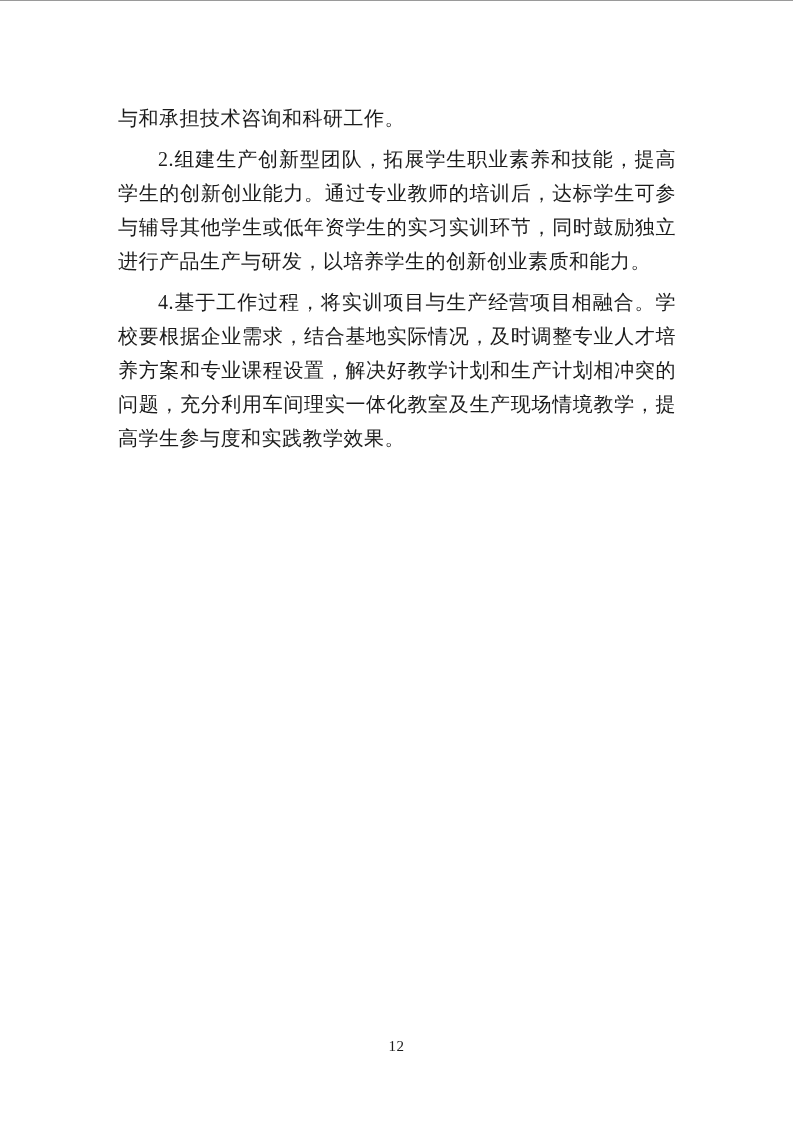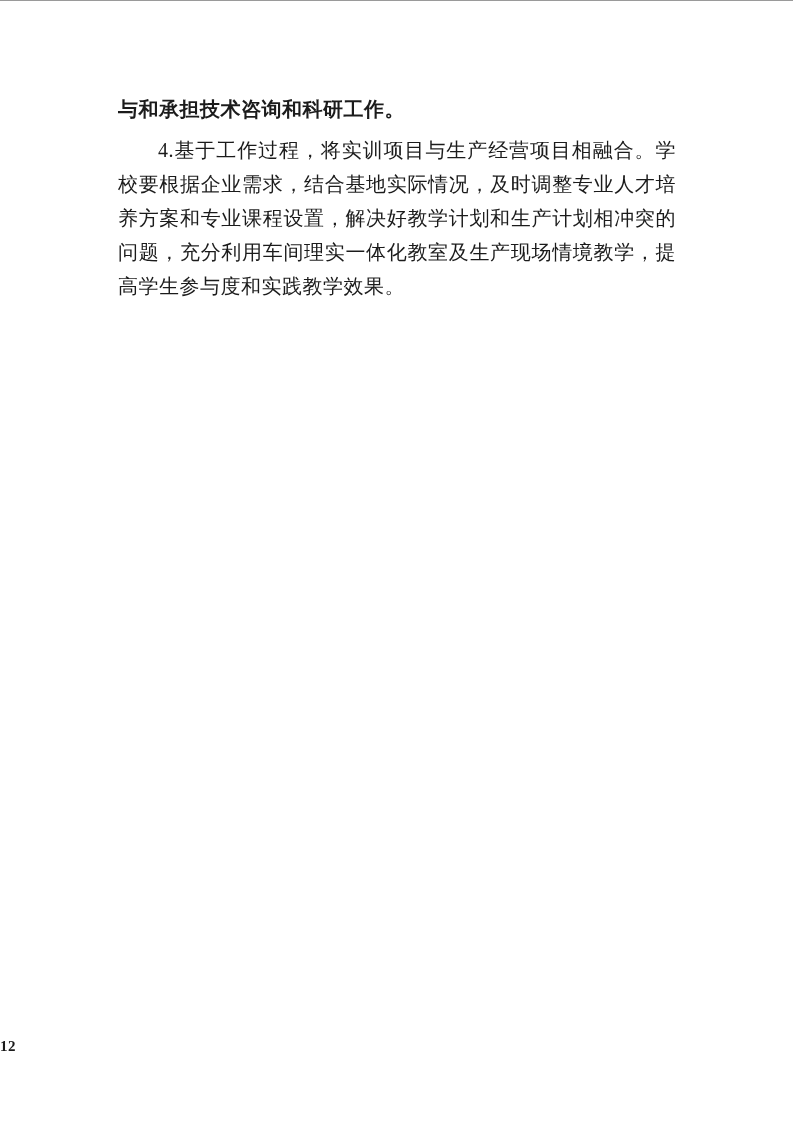--- a/index.html
+++ b/index.html
@@ -37,45 +37,46 @@
   }
   .content p {
     margin: 7px 0 0 0;
     font-size: 20px;
     line-height: 34px;
     letter-spacing: 0.5px;
     text-align: justify;
     word-break: break-all;
   }
   .content > :first-child {
-    margin-top: 0;
-    font-weight: bold;
+    margin-top: 9px;
   }
   .content p.indent {
     text-indent: 2em;
   }
   .content p.heading {
     font-weight: 700;
     text-indent: 1.2em;
   }
   .page-number {
     position: absolute;
     left: 0;
     top: 1038px;
     width: 100%;
+    text-align: center;
     font-size: 15px;
-    font-weight: 700;
+    font-weight: 400;
     letter-spacing: 0.5px;
   }
 </style>
 </head>
 <body style="color: rgb(27, 27, 27); background: rgb(255, 255, 255);">
 
 <div class="page">
   <div class="page-top-edge"></div>
 
   <div class="content">
     <p>与和承担技术咨询和科研工作。</p>
+      <p class="indent">2.组建生产创新型团队，拓展学生职业素养和技能，提高学生的创新创业能力。通过专业教师的培训后，达标学生可参与辅导其他学生或低年资学生的实习实训环节，同时鼓励独立进行产品生产与研发，以培养学生的创新创业素质和能力。</p>
       <p class="indent">4.基于工作过程，将实训项目与生产经营项目相融合。学校要根据企业需求，结合基地实际情况，及时调整专业人才培养方案和专业课程设置，解决好教学计划和生产计划相冲突的问题，充分利用车间理实一体化教室及生产现场情境教学，提高学生参与度和实践教学效果。</p>
   </div>
 
   <div class="page-number">12</div>
 </div>
 
 </body></html>

